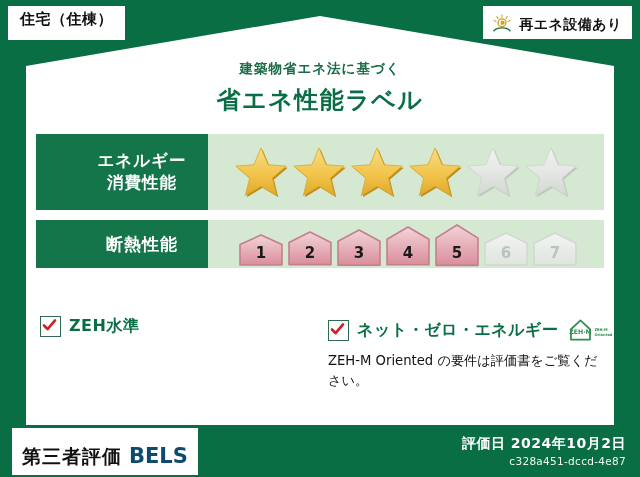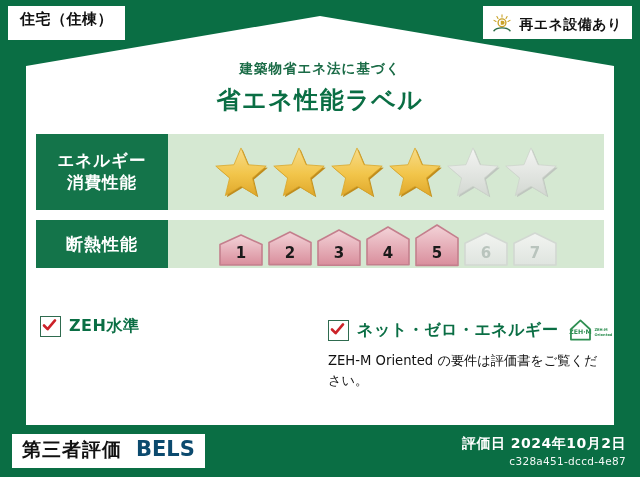--- a/index.html
+++ b/index.html
@@ -64,20 +64,21 @@
     height:76px;
   }
   .row-label{
     width:132px;flex:0 0 132px;
     background:#14744a;
     color:#ffffff;
     display:flex;flex-direction:column;
     align-items:center;justify-content:center;
     font-size:16.5px;font-weight:bold;letter-spacing:1px;
     line-height:1.35;
+    padding-left:40px;
   }
   .row-body{
     flex:1;display:flex;align-items:center;justify-content:center;gap:2px;
   }
   .row.insul{height:48px;}
   .row.insul .row-label{font-size:17px;}
   .row.insul .row-body{gap:3px;padding-left:4px;}
   
   .star{
     width:54px;height:52px;display:block;
@@ -132,22 +133,22 @@
     vertical-align:-2px;margin:0 2px;
   }
   
   .footer{
     position:absolute;left:0;right:0;bottom:0;height:52px;
     display:flex;align-items:center;
   }
   .bels-chip{
     background:#ffffff;
     margin-left:12px;
-    padding:3px 10px 5px 10px;
-    display:flex;align-items:baseline;gap:14px;justify-content:center;
+    padding:16px 10px 5px 10px;
+    display:flex;align-items:baseline;gap:7px;justify-content:center;
   }
   .bels-jp{font-size:19px;font-weight:bold;color:#111;letter-spacing:1px;}
   .bels-en{font-size:21px;font-weight:bold;color:#0c4a6e;letter-spacing:0px;font-family:"DejaVu Sans",sans-serif;}
   .bldg-name{
     color:#ffffff;font-size:13.5px;font-weight:bold;
     margin-left:10px;letter-spacing:.5px;
   }
   .footer-right{
     margin-left:auto;margin-right:14px;text-align:right;color:#fff;
   }

